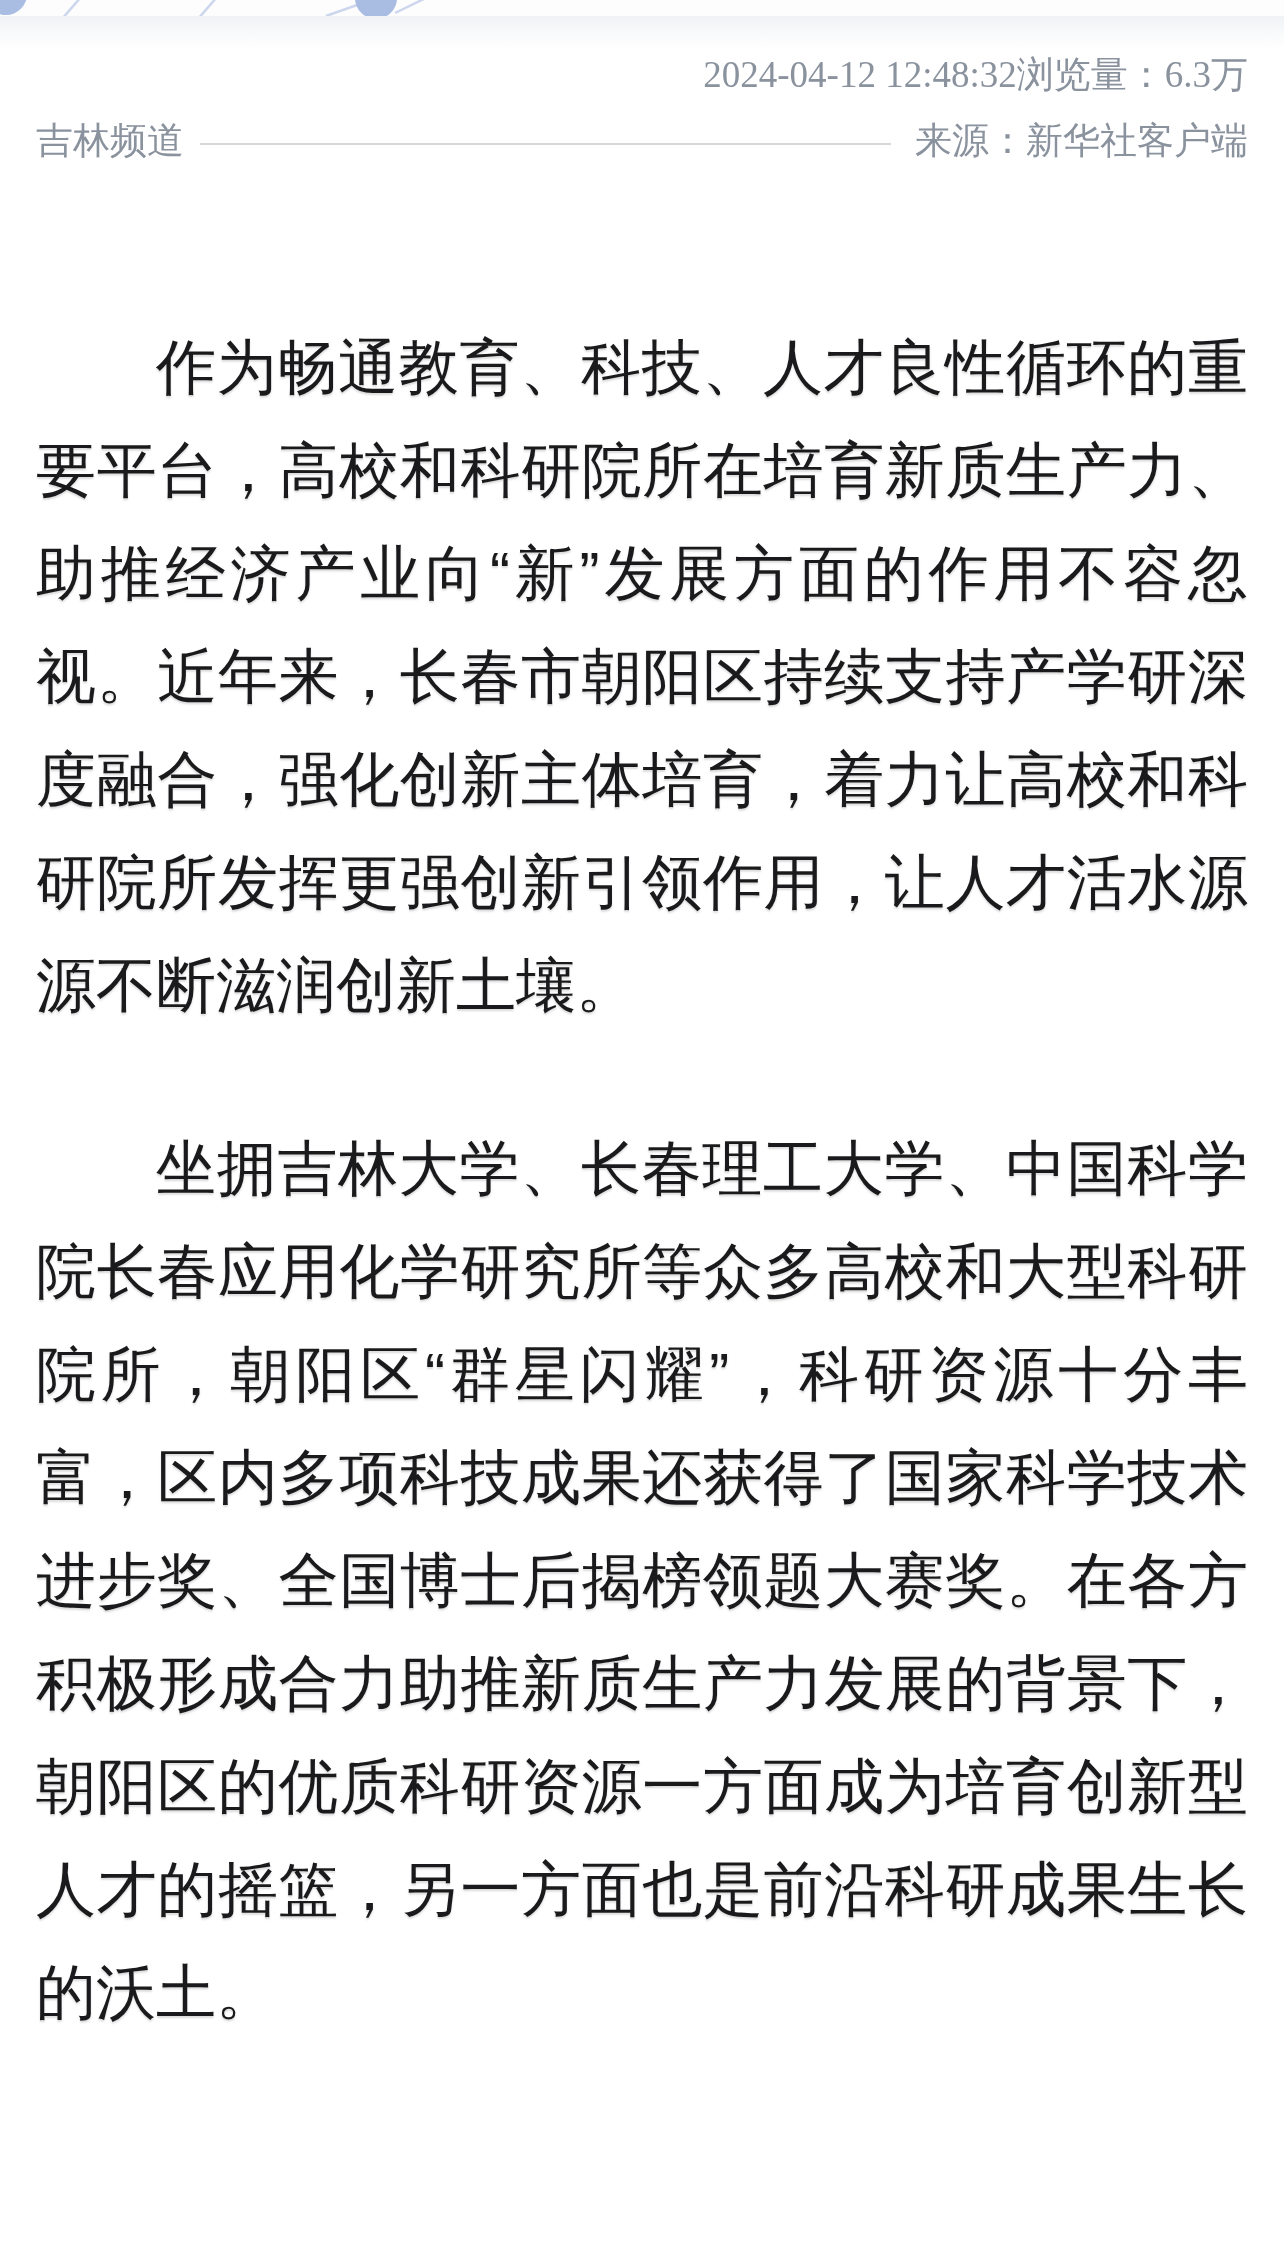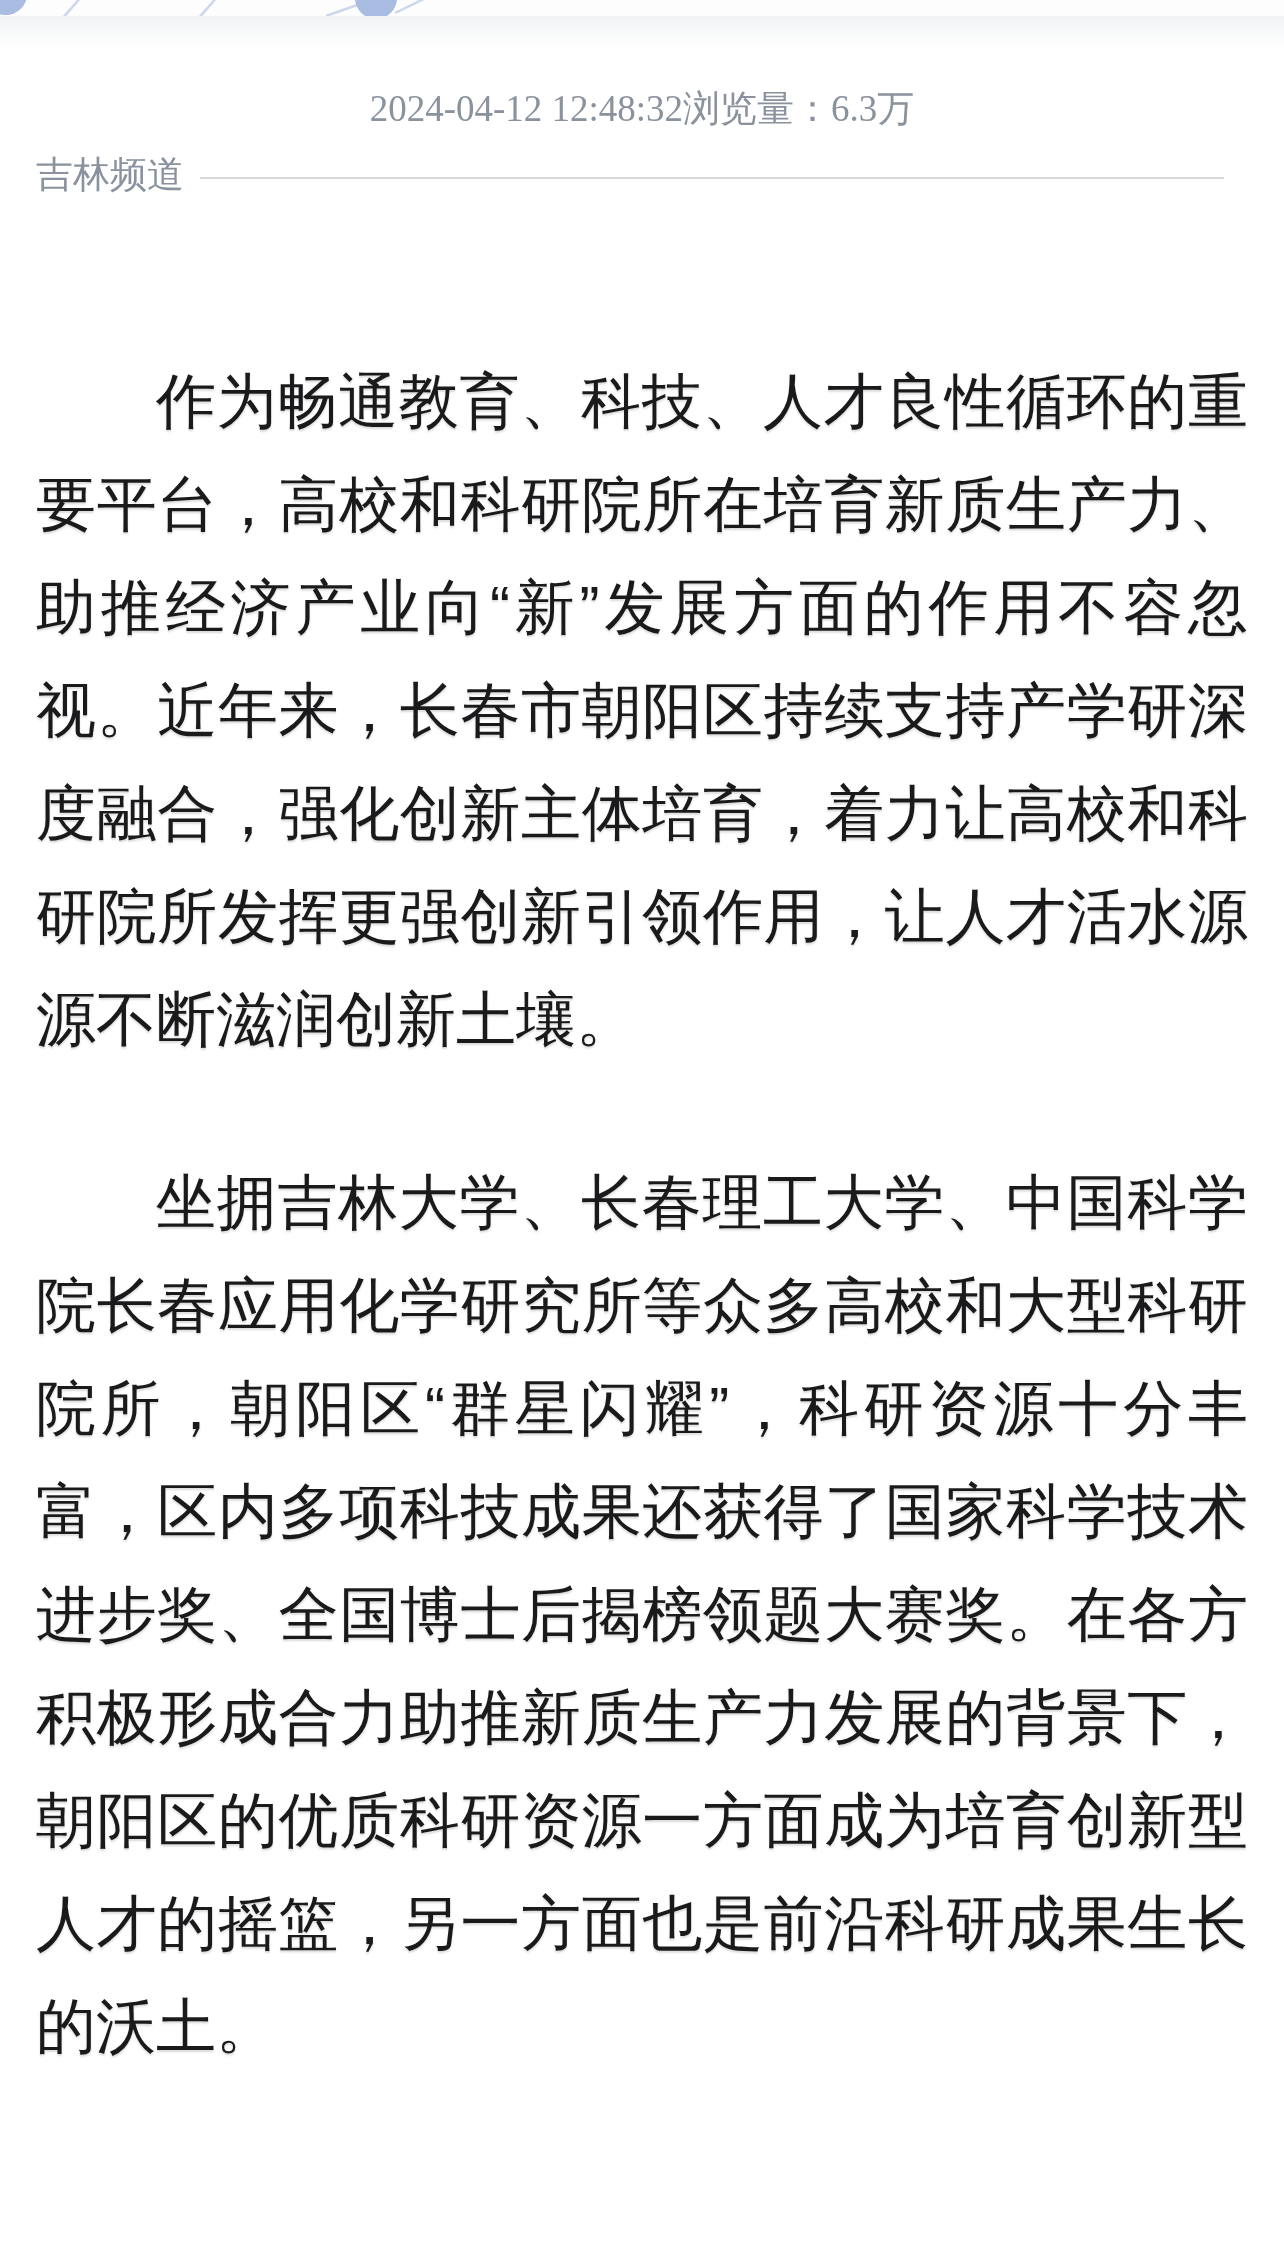--- a/index.html
+++ b/index.html
@@ -31,23 +31,22 @@
   .article-title {
     margin: 14px 0 0 0;
     font-size: 80px;
     line-height: 105px;
     font-weight: 700;
     letter-spacing: 3px;
     color: var(--title-color, #1b1b1d);
     text-shadow: 0 2px 2px rgba(90,90,90,0.35);
   }
   .meta-row-1 {
-    margin-top: 34px;
     display: flex;
-    justify-content: center;
+    justify-content: flex-end;
     align-items: baseline;
     font-family: "Liberation Serif", "DejaVu Serif", serif;
     font-size: 37px;
     color: var(--meta-color, #8a929e);
   }
   .meta-row-2 {
     margin-top: 16px;
     display: flex;
     align-items: center;
     font-family: "Liberation Serif", "DejaVu Serif", serif;
@@ -93,20 +92,21 @@
 
 
   <div class="meta-row-1">
     <span>2024-04-12 12:48:32</span>
     <span>浏览量：6.3万</span>
   </div>
 
   <div class="meta-row-2">
     <span>吉林频道</span>
     <span class="meta-divider"></span>
+    <span>来源：新华社客户端</span>
   </div>
 
   <div class="article-body">
     <p>作为畅通教育、科技、人才良性循环的重要平台，高校和科研院所在培育新质生产力、助推经济产业向“新”发展方面的作用不容忽视。近年来，长春市朝阳区持续支持产学研深度融合，强化创新主体培育，着力让高校和科研院所发挥更强创新引领作用，让人才活水源源不断滋润创新土壤。</p>
     <p>坐拥吉林大学、长春理工大学、中国科学院长春应用化学研究所等众多高校和大型科研院所，朝阳区“群星闪耀”，科研资源十分丰富，区内多项科技成果还获得了国家科学技术进步奖、全国博士后揭榜领题大赛奖。在各方积极形成合力助推新质生产力发展的背景下，朝阳区的优质科研资源一方面成为培育创新型人才的摇篮，另一方面也是前沿科研成果生长的沃土。</p>
   </div>
 
 </div>
 
 </body></html>

